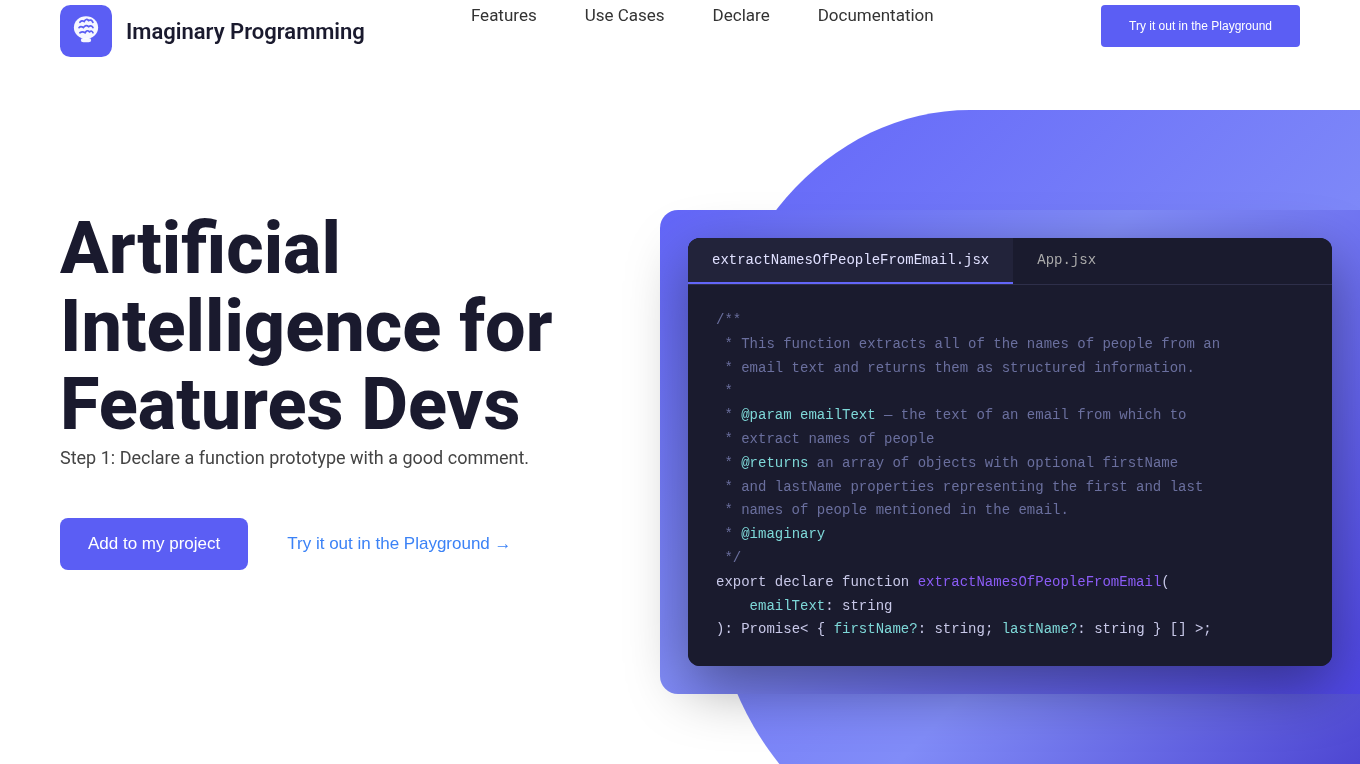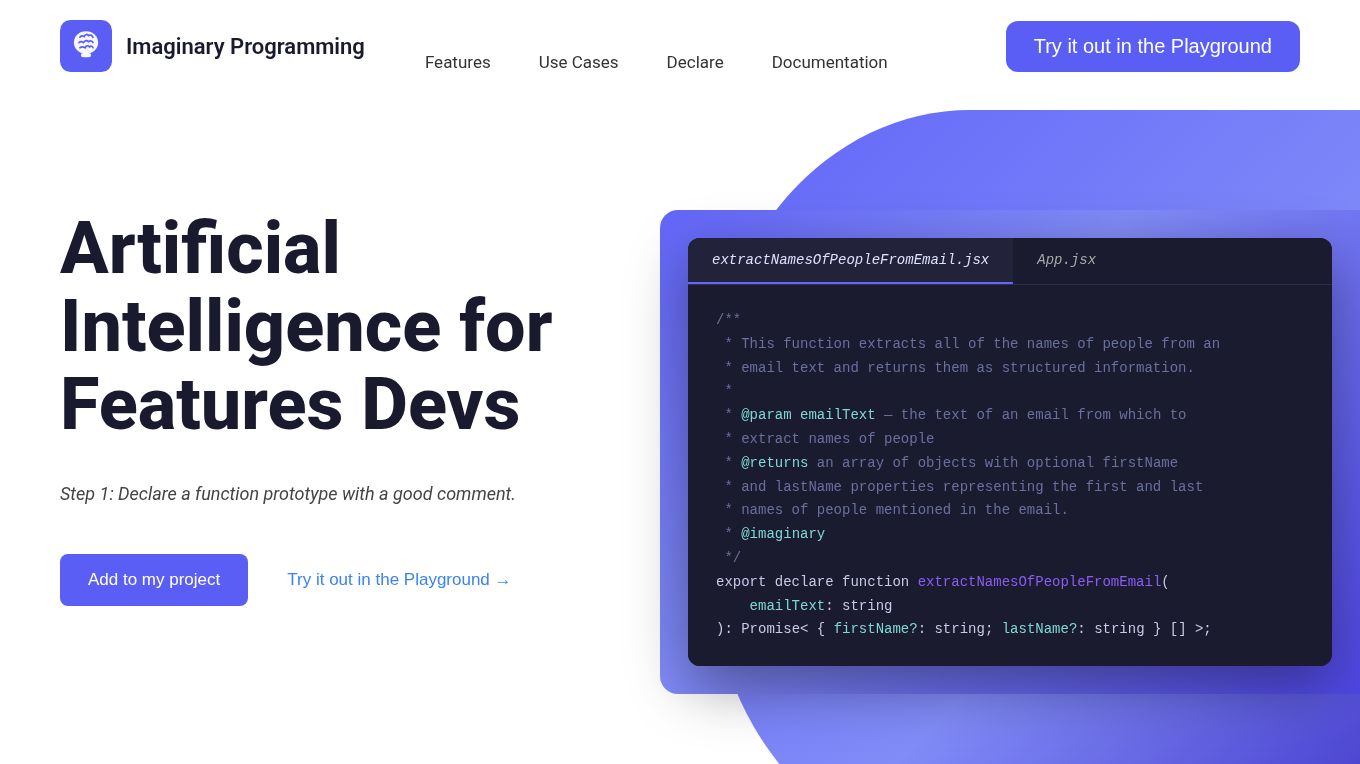--- a/index.html
+++ b/index.html
@@ -12,24 +12,25 @@
       font-family: -apple-system, BlinkMacSystemFont, 'Segoe UI', Roboto, Helvetica, Arial, sans-serif;
       background: #ffffff;
       width: 1360px;
       min-height: 764px;
       overflow-x: hidden;
     }
 
     
     nav {
       display: flex;
-      align-items: flex-end;
-      padding: 18px 60px;
+      align-items: flex-start;
+      padding: 5px 60px;
       height: 90px;
       background: #ffffff;
+      gap: 46px;
     }
 
     .nav-logo {
       display: flex;
       align-items: center;
       gap: 14px;
       text-decoration: none;
       color: #1a1a2e;
     }
 
@@ -59,23 +60,23 @@
       text-decoration: none;
       font-weight: 400;
       cursor: pointer;
     }
 
     .nav-cta {
       margin-left: auto;
       background: #5b5ef4;
       color: #ffffff;
       border: none;
-      border-radius: 12px;
+      border-radius: 4px;
       padding: 14px 28px;
-      font-size: 20px;
+      font-size: 12px;
       font-weight: 500;
       cursor: pointer;
       white-space: nowrap;
     }
 
     
     .hero {
       display: flex;
       align-items: flex-start;
       padding: 60px 60px 0 60px;
@@ -86,32 +87,30 @@
     .hero-left {
       flex: 0 0 600px;
       padding-top: 60px;
     }
 
     .hero-title {
       font-size: 72px;
       font-weight: 800;
       color: #1a1a2e;
       line-height: 1.08;
-      margin-bottom: 36px;
     }
 
     .hero-steps {
       margin-bottom: 44px;
     }
 
     .hero-step {
       font-size: 18px;
       color: #444;
       line-height: 1.7;
-      font-style: italic;
     }
 
     .hero-buttons {
       display: flex;
       align-items: center;
       gap: 39px;
     }
 
     .btn-primary {
       background: #5b5ef4;
@@ -178,21 +177,20 @@
       background: #1a1b2e;
       border-bottom: 1px solid #2e2f4a;
     }
 
     .code-tab {
       padding: 14px 24px;
       font-size: 14px;
       color: #aaa;
       cursor: pointer;
       font-family: 'Courier New', monospace;
-      font-style: italic;
     }
 
     .code-tab.active {
       color: #e0e0ff;
       background: #22233a;
       border-bottom: 2px solid #6366f9;
     }
 
     .code-body {
       padding: 24px 28px;

